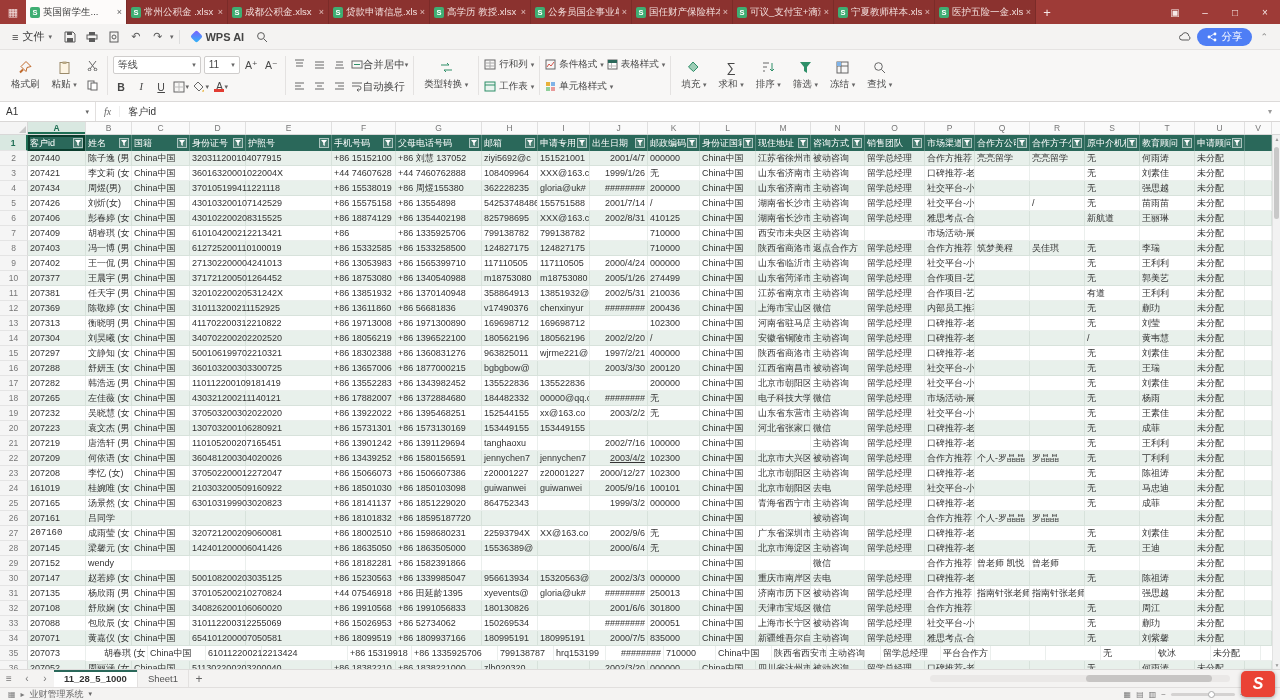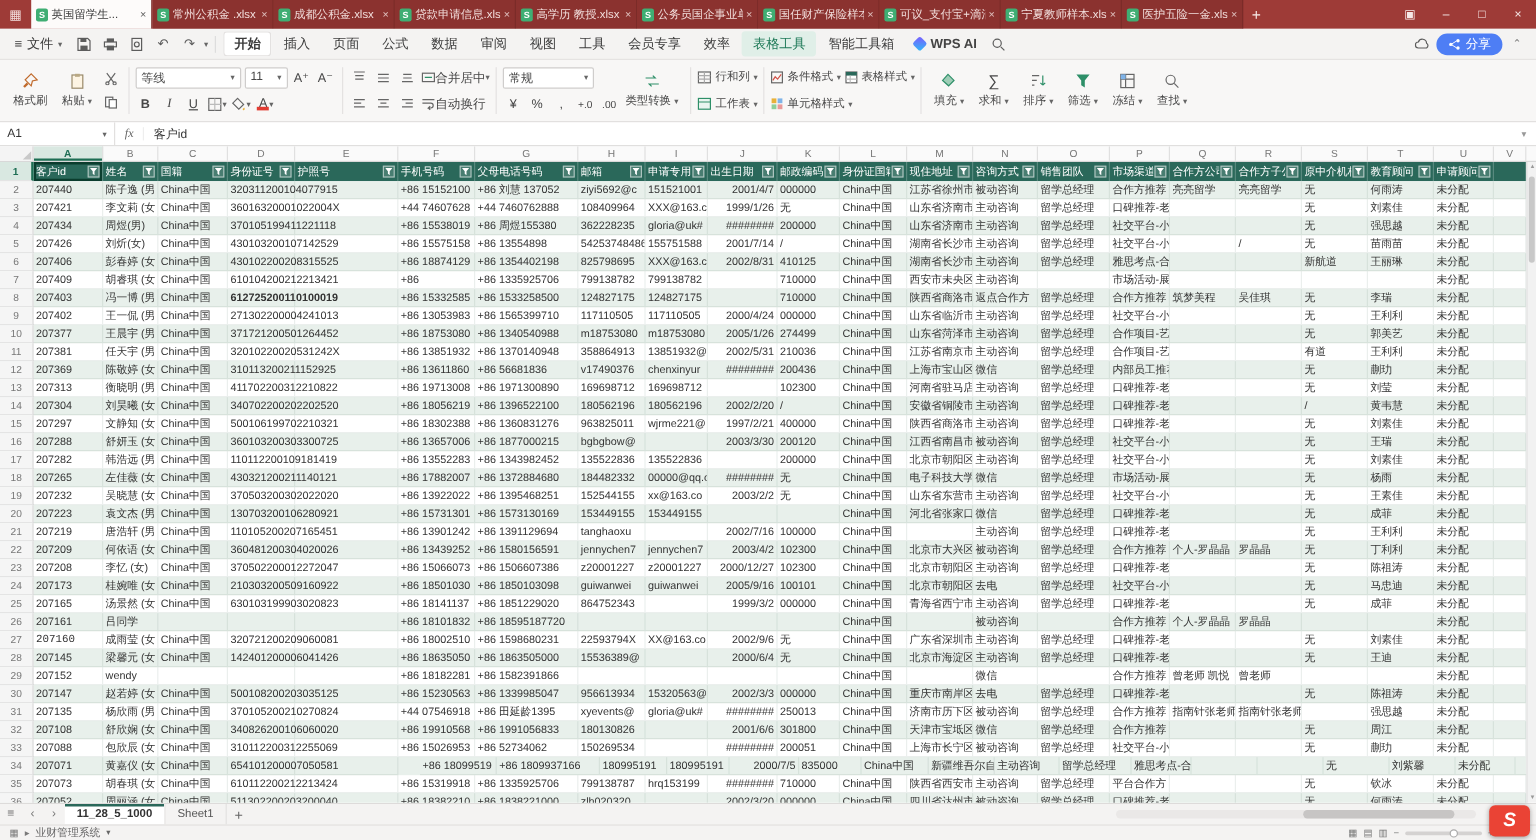--- a/index.html
+++ b/index.html
@@ -217,34 +217,20 @@
     <span class="qi">
         <svg width="12" height="12" viewBox="0 0 12 12">
           <rect x="2" y="1" width="8" height="10" fill="none" stroke="#5c5c5c"></rect>
           <circle cx="6" cy="6" r="2" fill="none" stroke="#5c5c5c"></circle>
         </svg>
       </span>
     <span class="qi">↶</span>
     <span class="qi">↷</span>
     <span class="cdn">▾</span>
     <span class="vdiv"></span>
-    <div class="menus" style="display:flex;gap:1px">
-        <span class="menu-item active">开始</span>
-        <span class="menu-item">插入</span>
-        <span class="menu-item">页面</span>
-        <span class="menu-item">公式</span>
-        <span class="menu-item">数据</span>
-        <span class="menu-item">审阅</span>
-        <span class="menu-item">视图</span>
-        <span class="menu-item">工具</span>
-        <span class="menu-item">会员专享</span>
-        <span class="menu-item">效率</span>
-        <span class="menu-item contextual">表格工具</span>
-        <span class="menu-item">智能工具箱</span>
-      </div>
     <div class="wps-ai">
       <span class="ai-gem"></span>
       <span>WPS AI</span>
     </div>
     <span class="qi">
         <svg width="12" height="12" viewBox="0 0 12 12">
           <circle cx="5" cy="5" r="3.4" fill="none" stroke="#5c5c5c"></circle>
           <path d="M8 8l3 3" stroke="#5c5c5c"></path>
         </svg>
       </span>
@@ -384,35 +370,20 @@
         <span class="tbtn">
             <svg width="12" height="11" viewBox="0 0 12 11">
               <path d="M1 2h10M1 5h7a2 2 0 010 4H6l1.5-1.5M6 9l1.5 1.5" fill="none" stroke="#666"></path>
             </svg>
             <span>自动换行</span>
           </span>
       </div>
     </div>
     <div class="rdiv"></div>
 
-    <div class="rows2">
-      <div class="rrow">
-        <div class="rselect" style="width:76px">
-            <span style="flex:1">常规</span>
-            <span class="cdn">▾</span>
-          </div>
-      </div>
-      <div class="rrow">
-        <span class="tbtn">¥</span>
-        <span class="tbtn">%</span>
-        <span class="tbtn">,</span>
-        <span class="tbtn" style="font-size:8.5px">+.0</span>
-        <span class="tbtn" style="font-size:8.5px">.00</span>
-      </div>
-    </div>
     <div class="btn-v">
       <svg width="13" height="13" viewBox="0 0 13 13">
           <path d="M1 4h8l-2-2M12 9H4l2 2" fill="none" stroke="#2e8f68"></path>
         </svg>
       <span><span>类型转换</span> <span class="cdn">▾</span></span>
     </div>
     <div class="rdiv"></div>
 
     <div class="rows2">
       <div class="rrow">
@@ -869,21 +840,21 @@
           <div class="gcell" style="width: 55px;"></div>
           <div class="gcell" style="width: 55px;"></div>
           <div class="gcell" style="width: 50px;">未分配</div>
           <div class="gcell" style="width: 27px;"></div>
         </div>
         <div class="grow band">
           <div class="rnum">8</div>
           <div class="gcell" style="width: 58px;">207403</div>
           <div class="gcell" style="width: 46px;">冯一博 (男</div>
           <div class="gcell" style="width: 58px;">China中国</div>
-          <div class="gcell ovf" style="width: 56px; font-weight: bold;">612725200110100019</div>
+          <div class="gcell ovf" style="width: 56px;">612725200110100019</div>
           <div class="gcell" style="width: 86px;"></div>
           <div class="gcell" style="width: 64px;">+86 15332585</div>
           <div class="gcell" style="width: 86px;">+86 1533258500</div>
           <div class="gcell" style="width: 56px;">124827175</div>
           <div class="gcell ovf" style="width: 52px;">124827175</div>
           <div class="gcell right" style="width: 58px;"></div>
           <div class="gcell" style="width: 52px;">710000</div>
           <div class="gcell" style="width: 56px;">China中国</div>
           <div class="gcell" style="width: 55px;">陕西省商洛市</div>
           <div class="gcell" style="width: 54px;">返点合作方</div>
@@ -1225,21 +1196,21 @@
           <div class="rnum">22</div>
           <div class="gcell" style="width: 58px;">207209</div>
           <div class="gcell" style="width: 46px;">何依语 (女</div>
           <div class="gcell" style="width: 58px;">China中国</div>
           <div class="gcell ovf" style="width: 56px;">360481200304020026</div>
           <div class="gcell" style="width: 86px;"></div>
           <div class="gcell" style="width: 64px;">+86 13439252</div>
           <div class="gcell" style="width: 86px;">+86 1580156591</div>
           <div class="gcell" style="width: 56px;">jennychen7</div>
           <div class="gcell" style="width: 52px;">jennychen7</div>
-          <div class="gcell right" style="width: 58px;">2003/4/2</div>
+          <div class="gcell right" style="width: 58px; text-decoration: underline;">2003/4/2</div>
           <div class="gcell" style="width: 52px;">102300</div>
           <div class="gcell" style="width: 56px;">China中国</div>
           <div class="gcell" style="width: 55px;">北京市大兴区</div>
           <div class="gcell" style="width: 54px;">被动咨询</div>
           <div class="gcell" style="width: 60px;">留学总经理</div>
           <div class="gcell" style="width: 50px;">合作方推荐</div>
           <div class="gcell" style="width: 55px;">个人-罗晶晶</div>
           <div class="gcell" style="width: 55px;">罗晶晶</div>
           <div class="gcell" style="width: 55px;">无</div>
           <div class="gcell" style="width: 55px;">丁利利</div>
@@ -1266,21 +1237,21 @@
           <div class="gcell" style="width: 50px;">口碑推荐-老</div>
           <div class="gcell" style="width: 55px;"></div>
           <div class="gcell" style="width: 55px;"></div>
           <div class="gcell" style="width: 55px;">无</div>
           <div class="gcell" style="width: 55px;">陈祖涛</div>
           <div class="gcell" style="width: 50px;">未分配</div>
           <div class="gcell" style="width: 27px;"></div>
         </div>
         <div class="grow band">
           <div class="rnum">24</div>
-          <div class="gcell" style="width: 58px;">207173</div>
+          <div class="gcell" style="width: 58px;">161019</div>
           <div class="gcell" style="width: 46px;">桂婉唯 (女</div>
           <div class="gcell" style="width: 58px;">China中国</div>
           <div class="gcell ovf" style="width: 56px;">210303200509160922</div>
           <div class="gcell" style="width: 86px;"></div>
           <div class="gcell" style="width: 64px;">+86 18501030</div>
           <div class="gcell" style="width: 86px;">+86 1850103098</div>
           <div class="gcell" style="width: 56px;">guiwanwei</div>
           <div class="gcell" style="width: 52px;">guiwanwei</div>
           <div class="gcell right" style="width: 58px;">2005/9/16</div>
           <div class="gcell" style="width: 52px;">100101</div>
@@ -1521,42 +1492,42 @@
           <div class="gcell" style="width: 50px;">未分配</div>
           <div class="gcell" style="width: 27px;"></div>
         </div>
         <div class="grow band">
           <div class="rnum">34</div>
           <div class="gcell" style="width: 58px;">207071</div>
           <div class="gcell" style="width: 46px;">黄嘉仪 (女</div>
           <div class="gcell" style="width: 58px;">China中国</div>
           <div class="gcell ovf" style="width: 56px;">654101200007050581</div>
           <div class="gcell" style="width: 86px;"></div>
-          <div class="gcell" style="width: 64px; margin-left: 18px;">+86 18099519</div>
+          <div class="gcell" style="width: 64px;">+86 18099519</div>
           <div class="gcell" style="width: 86px;">+86 1809937166</div>
           <div class="gcell" style="width: 56px;">180995191</div>
           <div class="gcell" style="width: 52px;">180995191</div>
           <div class="gcell right" style="width: 58px;">2000/7/5</div>
           <div class="gcell" style="width: 52px;">835000</div>
           <div class="gcell" style="width: 56px;">China中国</div>
           <div class="gcell" style="width: 55px;">新疆维吾尔自</div>
           <div class="gcell" style="width: 54px;">主动咨询</div>
           <div class="gcell" style="width: 60px;">留学总经理</div>
           <div class="gcell" style="width: 50px;">雅思考点-合</div>
           <div class="gcell" style="width: 55px;"></div>
           <div class="gcell" style="width: 55px;"></div>
           <div class="gcell" style="width: 55px;">无</div>
           <div class="gcell" style="width: 55px;">刘紫馨</div>
           <div class="gcell" style="width: 50px;">未分配</div>
           <div class="gcell" style="width: 27px;"></div>
         </div>
         <div class="grow">
           <div class="rnum">35</div>
           <div class="gcell" style="width: 58px;">207073</div>
-          <div class="gcell" style="width: 46px;">胡春琪 (女</div>
+          <div class="gcell" style="width: 46px; margin-left: 16px;">胡春琪 (女</div>
           <div class="gcell" style="width: 58px;">China中国</div>
           <div class="gcell ovf" style="width: 56px;">610112200212213424</div>
           <div class="gcell" style="width: 86px;"></div>
           <div class="gcell" style="width: 64px;">+86 15319918</div>
           <div class="gcell" style="width: 86px;">+86 1335925706</div>
           <div class="gcell" style="width: 56px;">799138787</div>
           <div class="gcell" style="width: 52px;">hrq153199</div>
           <div class="gcell right" style="width: 58px;">########</div>
           <div class="gcell" style="width: 52px;">710000</div>
           <div class="gcell" style="width: 56px;">China中国</div>

